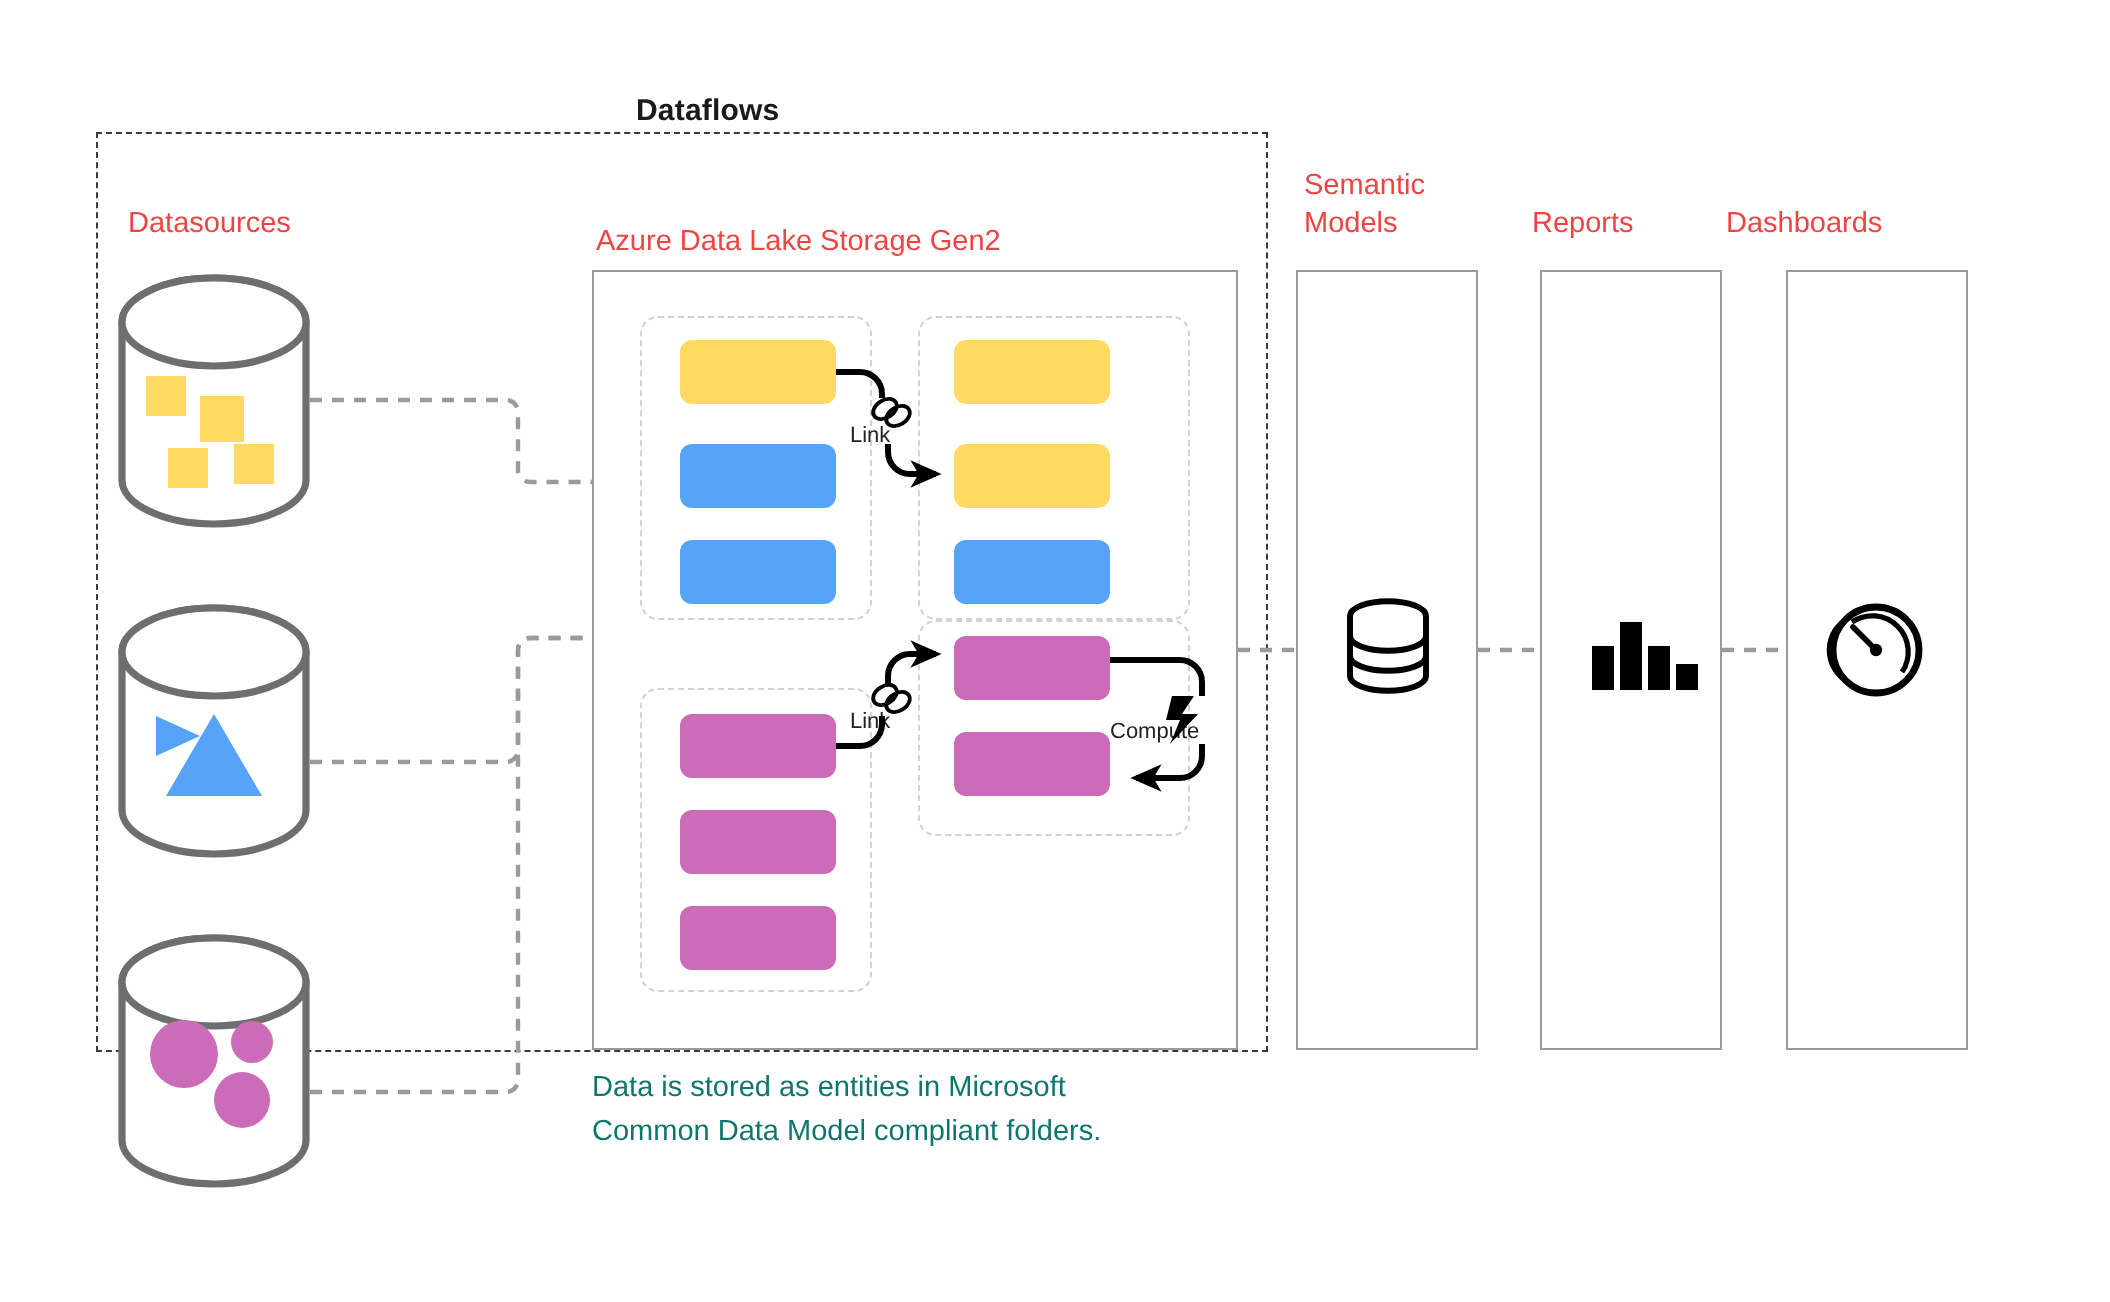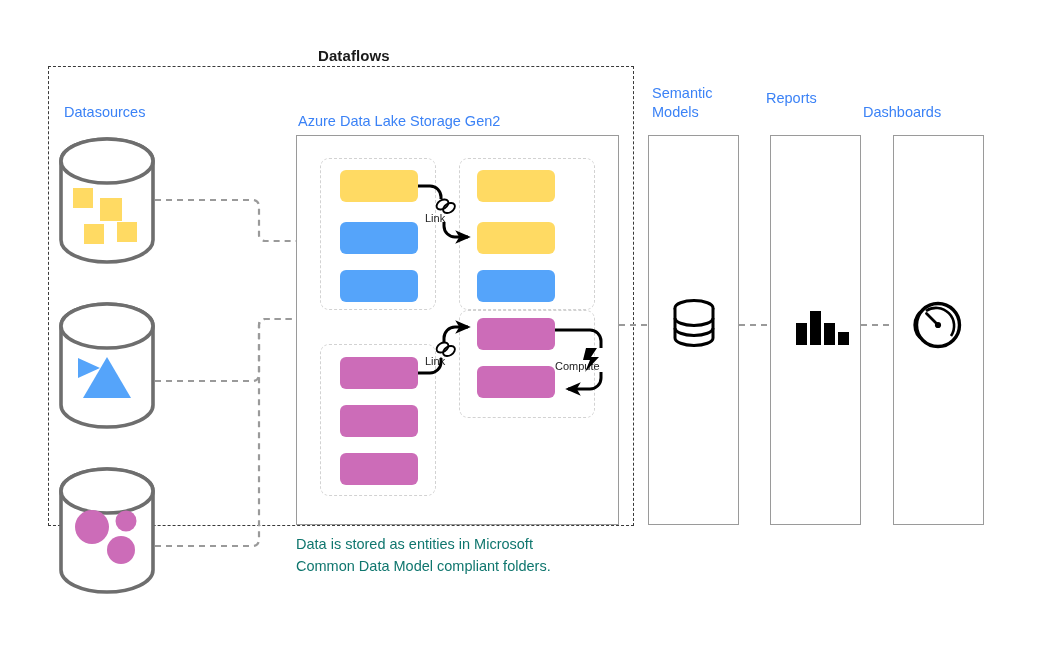--- a/index.html
+++ b/index.html
@@ -14,21 +14,21 @@
   .abs{position:absolute;}
 
   
   .title-dataflows{
     left:302px;top:47px;
     font-size:15px;font-weight:bold;color:#1a1a1a;
     letter-spacing:0.1px;
     margin-left:16px;
   }
   .col-head{
-    font-size:14.5px;color:#3b82f6;font-weight:normal;line-height:19px;
+    font-size:14.5px;color:#ef4444;font-weight:normal;line-height:19px;
     white-space:pre-line;
   }
   .caption{
     left:296px;top:533px;width:340px;
     font-size:14.5px;color:#0f766e;line-height:22px;white-space:pre-line;
   }
   .mini-label{
     font-size:11px;color:#222;text-align:left;font-family:"Liberation Sans",sans-serif;
   }
 
@@ -60,21 +60,21 @@
 <div id="stage">
 
   <div class="abs title-dataflows">Dataflows</div>
 
   <div class="abs dataflows-box"></div>
 
   <div class="abs col-head" style="left:64px;top:103px;">Datasources</div>
   <div class="abs col-head" style="left:298px;top:112px;">Azure Data Lake Storage Gen2</div>
   <div class="abs col-head" style="left:652px;top:84px;">Semantic
 Models</div>
-  <div class="abs col-head" style="left:766px;top:89px;">Reports</div>
+  <div class="abs col-head" style="left:766px;top:103px;">Reports</div>
   <div class="abs col-head" style="left:863px;top:103px;">Dashboards</div>
 
   <div class="abs panel" style="left:296px;top:135px;width:323px;height:390px;"></div>
 
   <div class="abs dashed-group" style="left:320px;top:158px;width:116px;height:152px;"></div>
   <div class="abs dashed-group" style="left:459px;top:158px;width:136px;height:152px;"></div>
   <div class="abs dashed-group" style="left:320px;top:344px;width:116px;height:152px;"></div>
   <div class="abs dashed-group" style="left:459px;top:310px;width:136px;height:108px;"></div>
 
   <div class="abs chip" style="left:340px;top:170px;width:78px;height:32px;background:#FFDA63;"></div>

